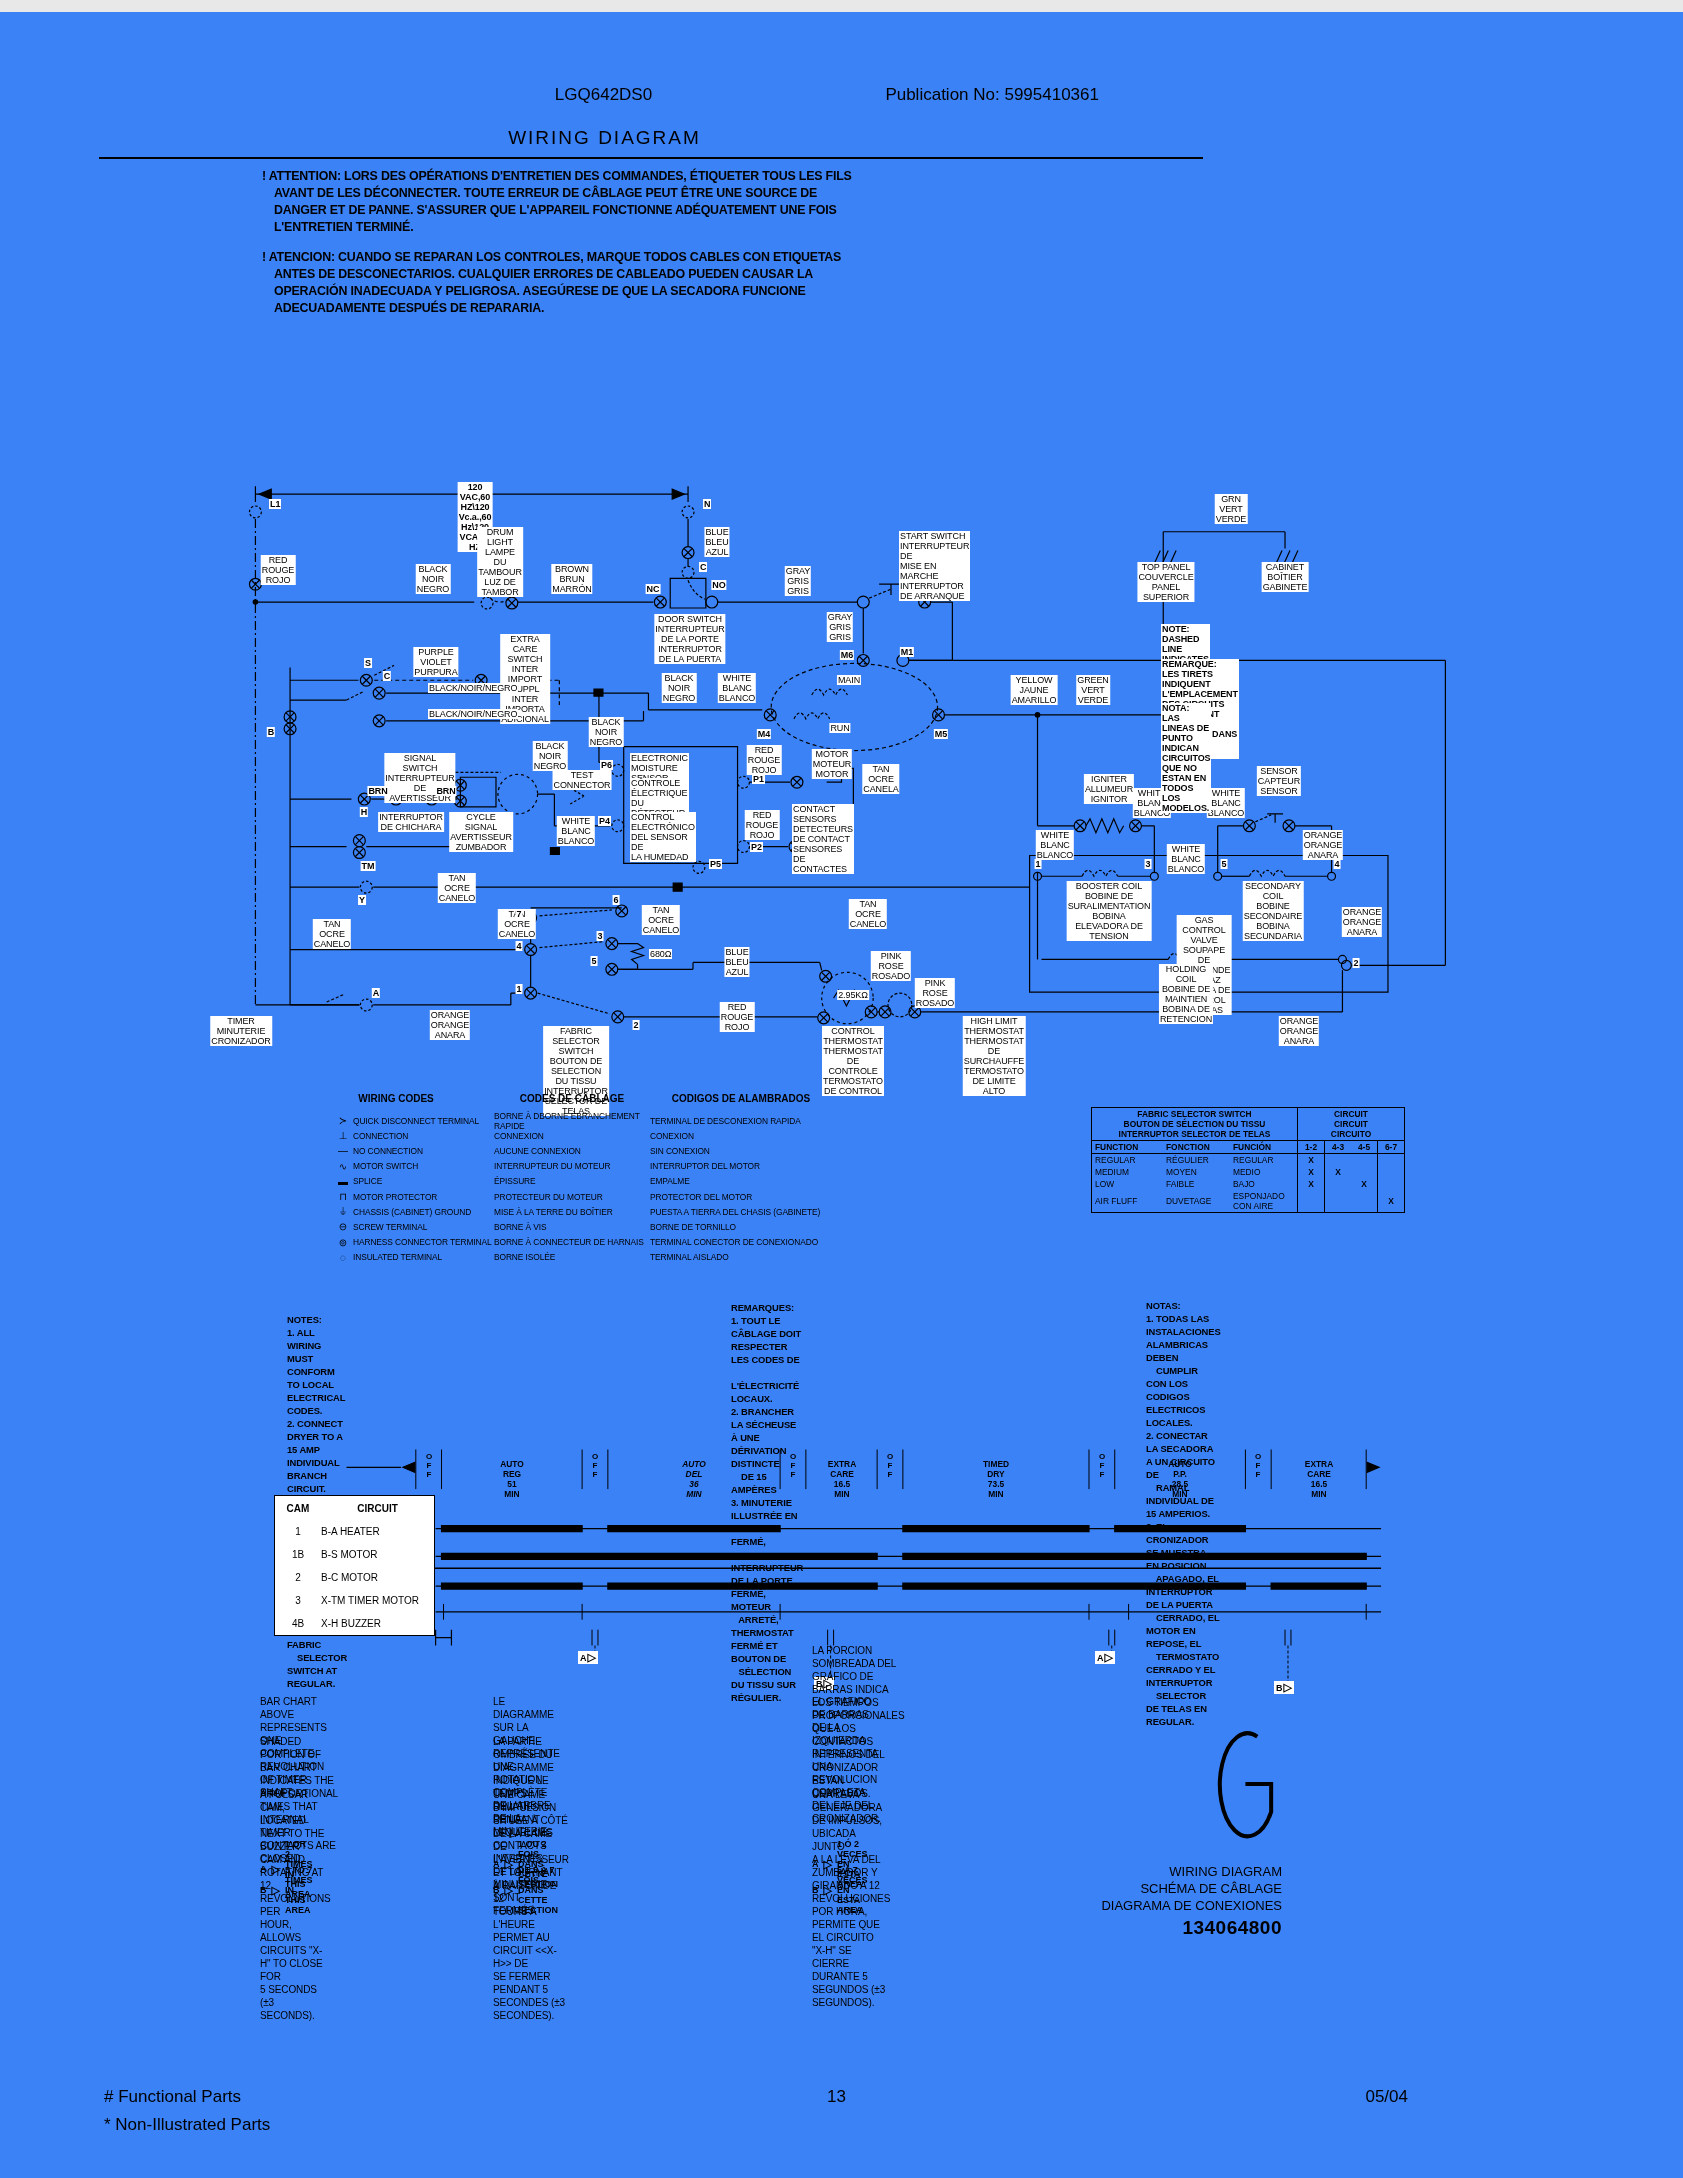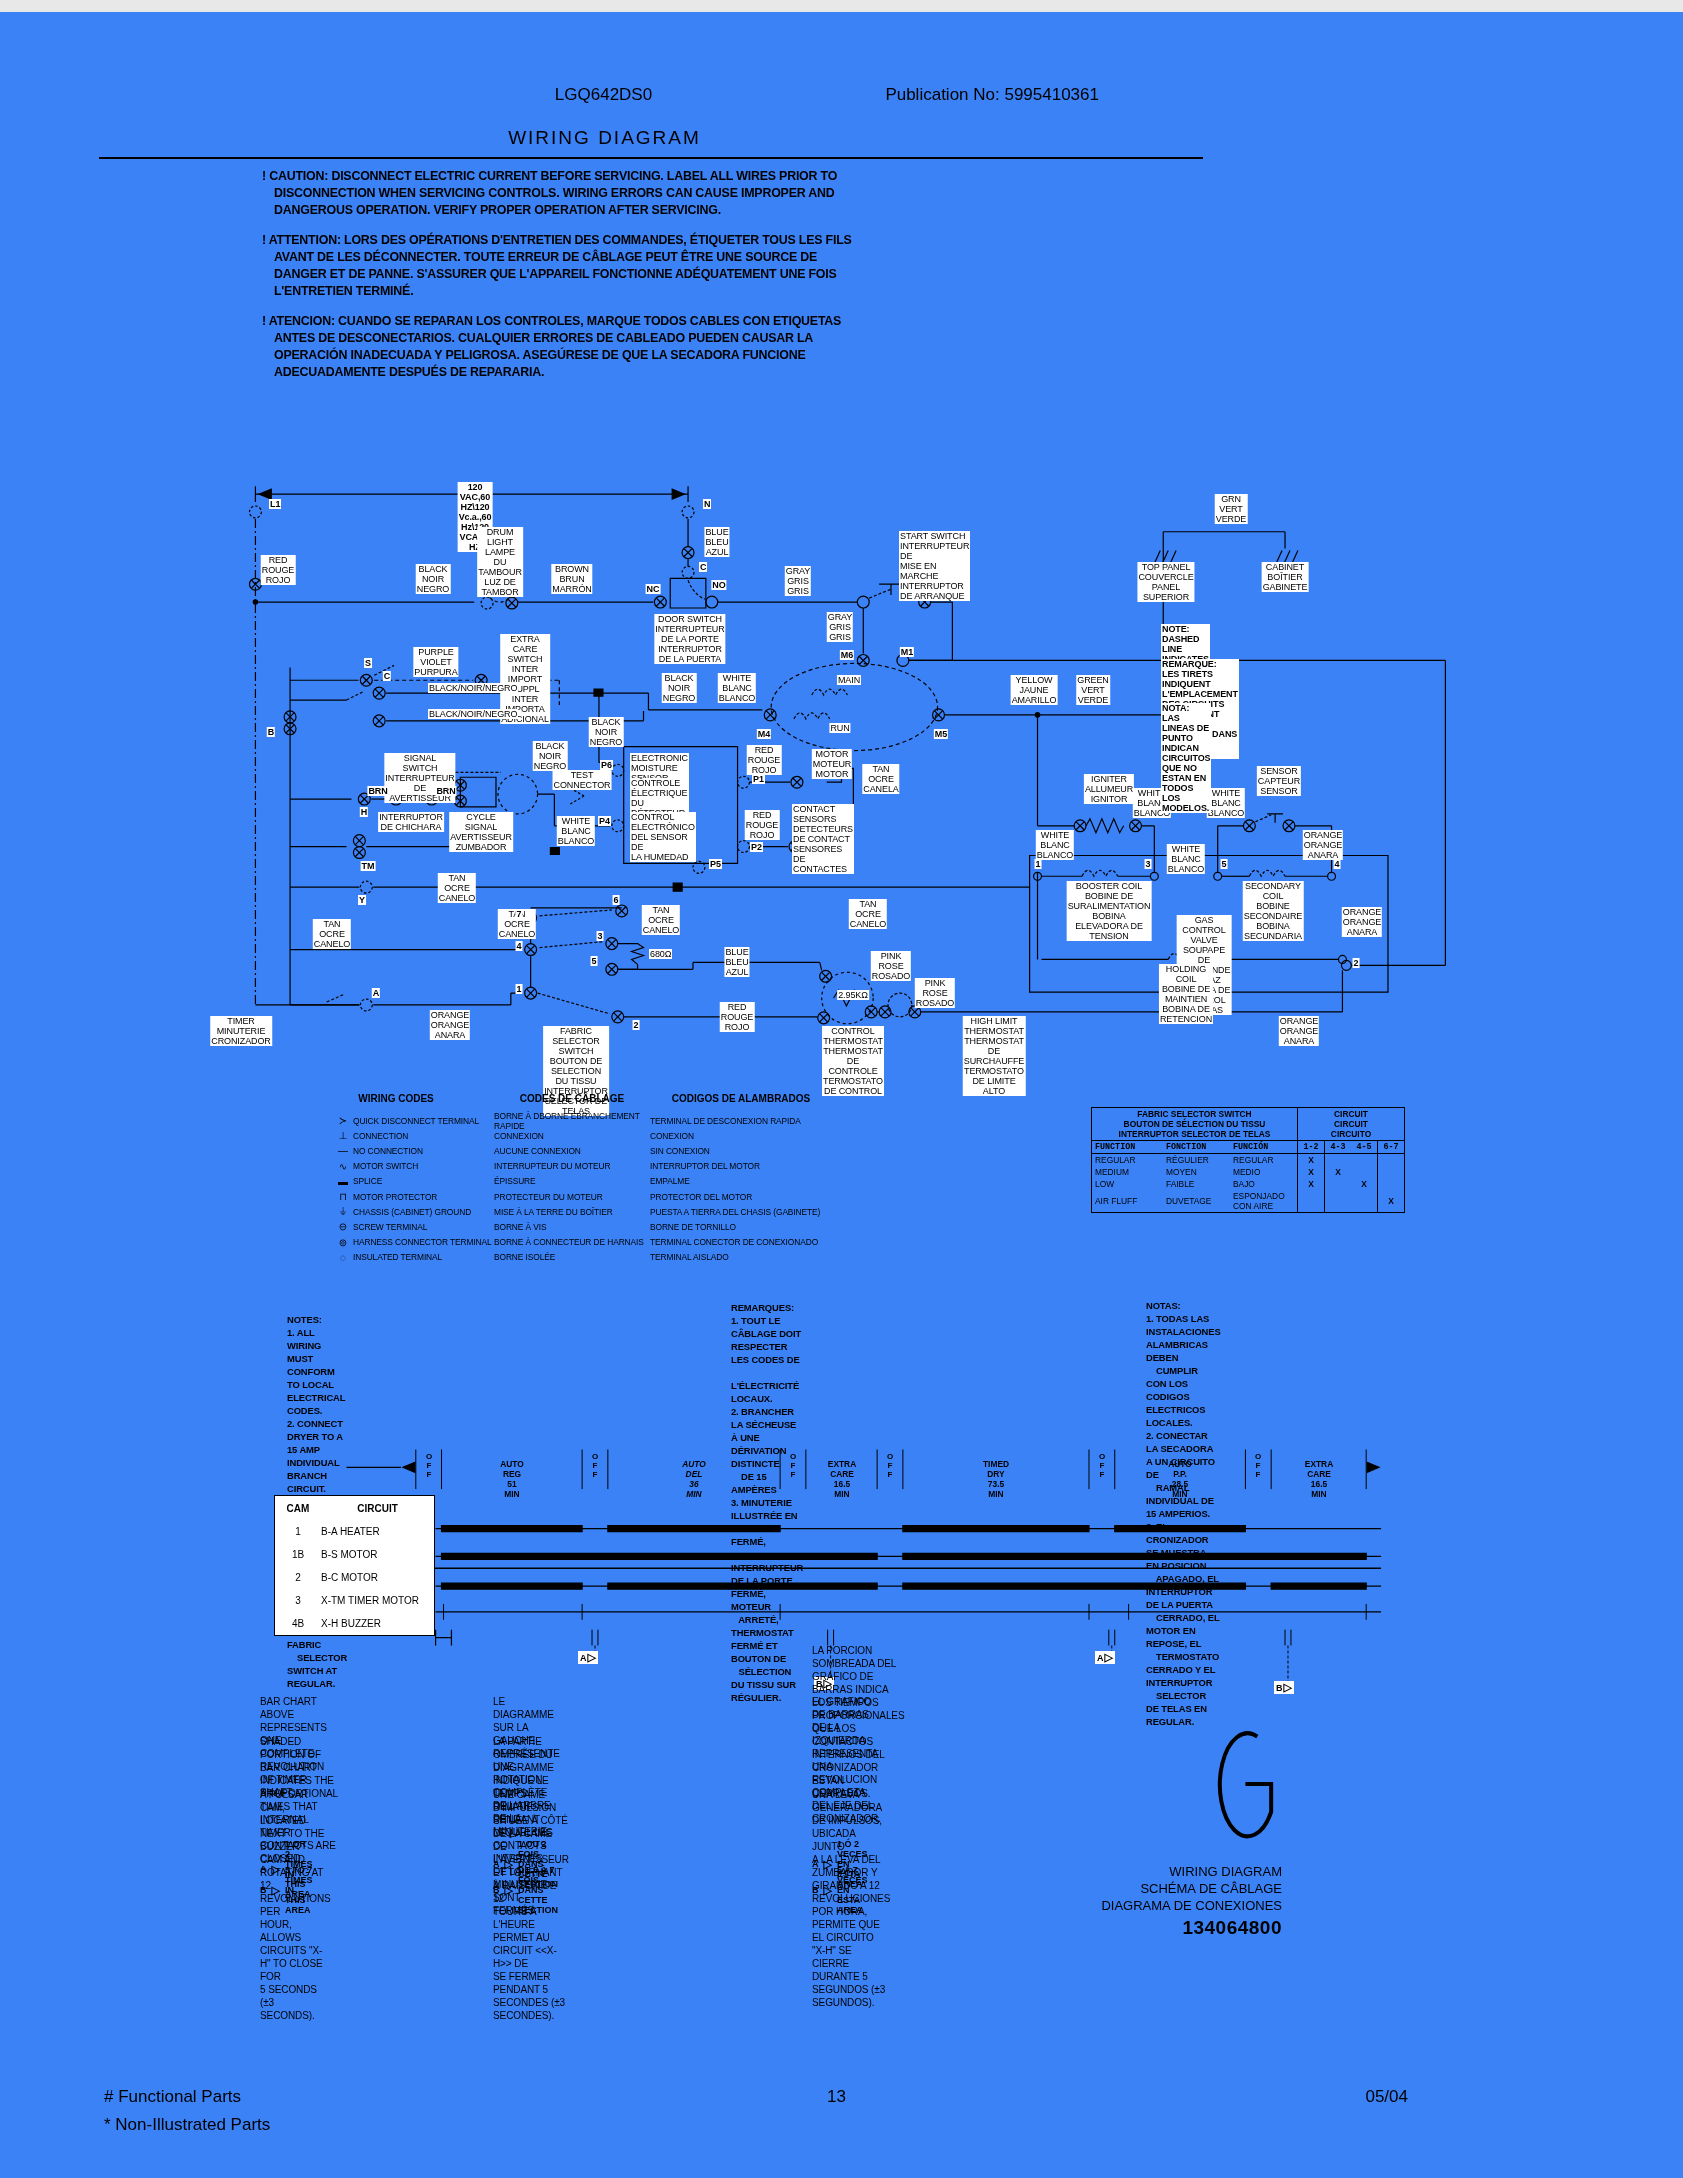--- a/index.html
+++ b/index.html
@@ -29,21 +29,21 @@
   .wcrow{display:flex;align-items:center;height:15.2px;font-size:8.4px;letter-spacing:-0.1px;}
   .wcrow .sym{width:20px;text-align:center;font-size:10px;}
   .wcrow .en{width:141px;}
   .wcrow .fr{width:156px;}
   .wcrow .es{width:188px;}
   
   .ftab{position:absolute;left:1091px;top:1095px;border-collapse:collapse;font-size:8.4px;}
   .ftab td{border:0;padding:1px 3px;vertical-align:middle;}
   .ftab .hd{text-align:center;white-space:pre-line;font-weight:bold;border-bottom:1.5px solid #000;}
   .ftab .vb{border-left:1.5px solid #000;}
-  .ftab .fun td{border-bottom:1.5px solid #000;font-weight:bold;font-family:Liberation Mono, monospace;}
+  .ftab .fun td{border-bottom:1.5px solid #000;font-weight:bold;}
   .ftab .fc{text-align:center;width:20px;font-weight:bold;}
   .ftab .fen{width:65px;} .ftab .ffr{width:61px;} .ftab .fes{width:61px;white-space:pre-line;}
   
   .note{position:absolute;font-size:9.4px;line-height:13px;white-space:pre-line;font-weight:bold;letter-spacing:-0.1px;}
   
   .seg{position:absolute;top:1447px;transform:translateX(-50%);text-align:center;font-size:8.4px;
        line-height:10px;white-space:pre-line;font-weight:bold;}
   .off{position:absolute;top:1440px;width:9px;transform:translateX(-50%);text-align:center;
        font-size:8px;line-height:9px;word-break:break-all;font-weight:bold;}
   .camtab{position:absolute;left:274px;top:1483px;width:159px;height:139px;border:1.5px solid #000;background:#fff;
@@ -72,21 +72,20 @@
 
 <div class="page">
 
   <div class="model">LGQ642DS0</div>
   <div class="pub">Publication No: 5995410361</div>
   <div class="title">WIRING DIAGRAM</div>
   <div class="rule"></div>
 
   <div class="cautions">
 
-  <p>! CAUTION: DISCONNECT ELECTRIC CURRENT BEFORE SERVICING. LABEL ALL WIRES PRIOR TO DISCONNECTION WHEN SERVICING CONTROLS. WIRING ERRORS CAN CAUSE IMPROPER AND DANGEROUS OPERATION. VERIFY PROPER OPERATION AFTER SERVICING.</p>
       <p>! ATTENTION: LORS DES OPÉRATIONS D'ENTRETIEN DES COMMANDES, ÉTIQUETER TOUS LES FILS AVANT DE LES DÉCONNECTER. TOUTE ERREUR DE CÂBLAGE PEUT ÊTRE UNE SOURCE DE DANGER ET DE PANNE. S'ASSURER QUE L'APPAREIL FONCTIONNE ADÉQUATEMENT UNE FOIS L'ENTRETIEN TERMINÉ.</p>
       <p>! ATENCION: CUANDO SE REPARAN LOS CONTROLES, MARQUE TODOS CABLES CON ETIQUETAS ANTES DE DESCONECTARIOS. CUALQUIER ERRORES DE CABLEADO PUEDEN CAUSAR LA OPERACIÓN INADECUADA Y PELIGROSA. ASEGÚRESE DE QUE LA SECADORA FUNCIONE ADECUADAMENTE DESPUÉS DE REPARARIA.</p>
     </div>
 
   <svg class="wires" width="1683" height="2178" viewBox="0 0 1700 2200" stroke="#000" fill="none" stroke-width="1.2">
     <defs>
       <g id="xc">
           <circle r="6"></circle>
           <line x1="-4" y1="-4" x2="4" y2="4"></line>
           <line x1="-4" y1="4" x2="4" y2="-4"></line>

